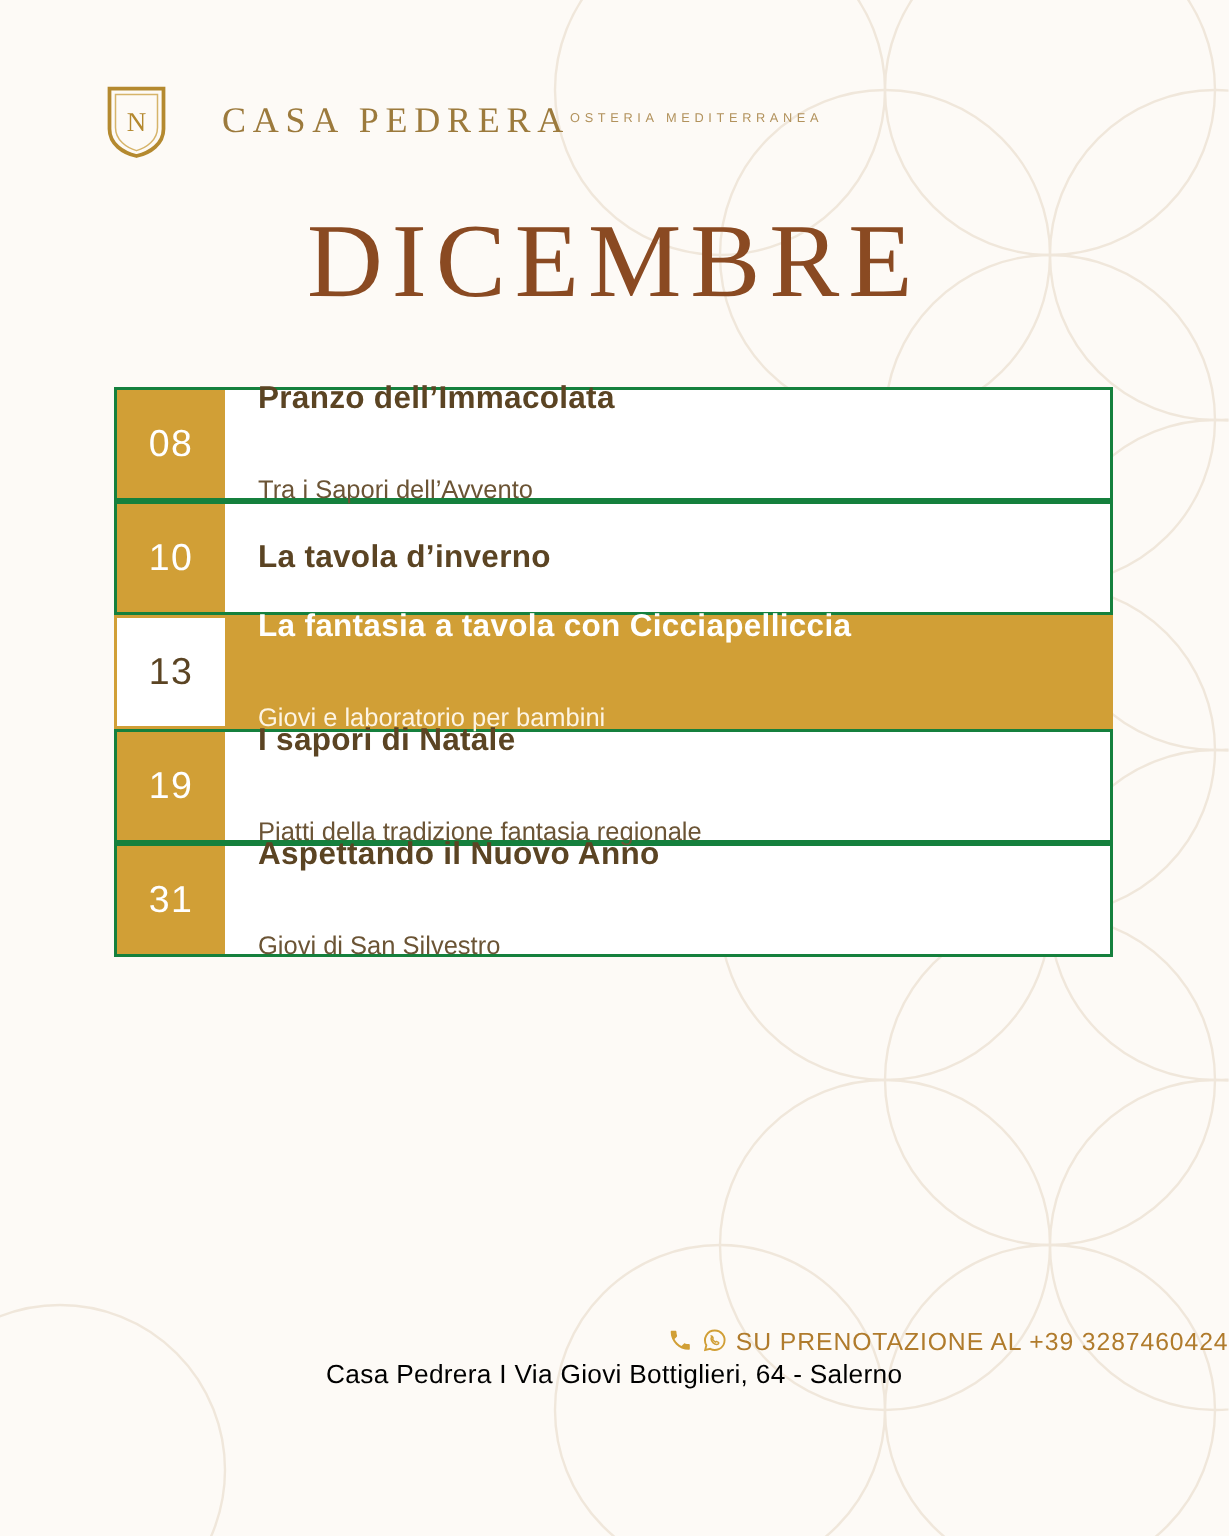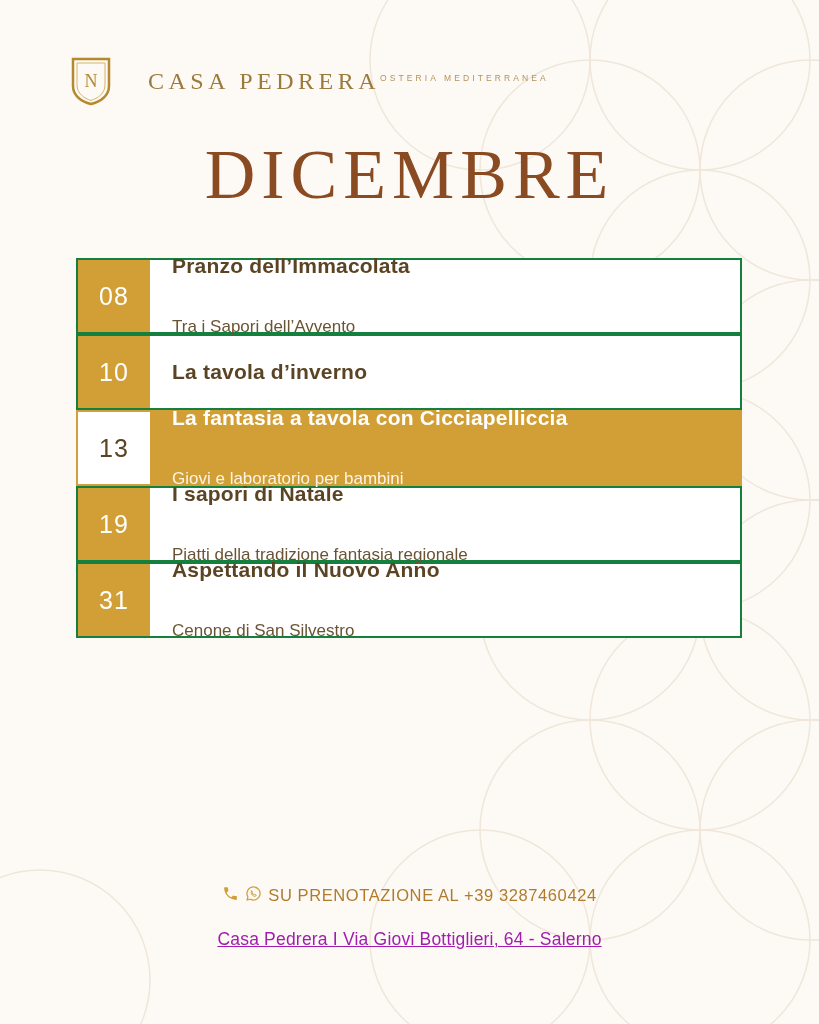--- a/index.html
+++ b/index.html
@@ -147,40 +147,39 @@
   .footer {
     position: absolute;
     top: 885px;
     left: 0;
     width: 819px;
     text-align: center;
   }
   .footer-line1 {
     display: flex;
     align-items: center;
-    justify-content: center;
+    justify-content: flex-end;
     gap: 6px;
     font-size: 16.5px;
     letter-spacing: 0.6px;
     color: #b07b2c;
     font-family: "Liberation Sans", sans-serif;
   }
   .footer-icon {
     display: inline-block;
     color: #d19f36;
     font-size: 17px;
     line-height: 1;
   }
   .footer-line2 {
-    margin-top: 24px;
+    margin-top: 1px;
     font-size: 17.5px;
-    color: #a21caf;
+    color: #000000;
     font-family: "Liberation Sans", sans-serif;
     letter-spacing: 0.2px;
-    text-decoration: underline;
   }
 </style>
 </head>
 <body>
 
 <div class="page">
 
   <svg class="bg-pattern" width="819" height="1024" viewBox="0 0 819 1024">
     <g fill="none" stroke="#f0e7db" stroke-width="1.6">
       <circle cx="700" cy="60" r="110"></circle>
@@ -249,21 +248,21 @@
         <div class="event-title">I sapori di Natale</div>
         <div class="event-sub">Piatti della tradizione fantasia regionale</div>
       </div>
     </div>
 
 
     <div class="event-row">
       <div class="event-day">31</div>
       <div class="event-body">
         <div class="event-title">Aspettando il Nuovo Anno</div>
-        <div class="event-sub">Cenone di San Silvestro</div>
+        <div class="event-sub">Giovi di San Silvestro</div>
       </div>
     </div>
 
   </div>
 
   <div class="footer">
     <div class="footer-line1">
       <span class="footer-icon">
         <svg width="17" height="17" viewBox="0 0 24 24" fill="#d19f36">
           <path d="M6.6 10.8c1.4 2.8 3.8 5.1 6.6 6.6l2.2-2.2c.3-.3.7-.4 1-.2 1.1.4 2.4.6 3.6.6.6 0 1 .4 1 1V20c0 .6-.4 1-1 1C10.6 21 3 13.4 3 4c0-.6.4-1 1-1h3.4c.6 0 1 .4 1 1 0 1.3.2 2.5.6 3.6.1.3 0 .7-.2 1l-2.2 2.2z"></path>

